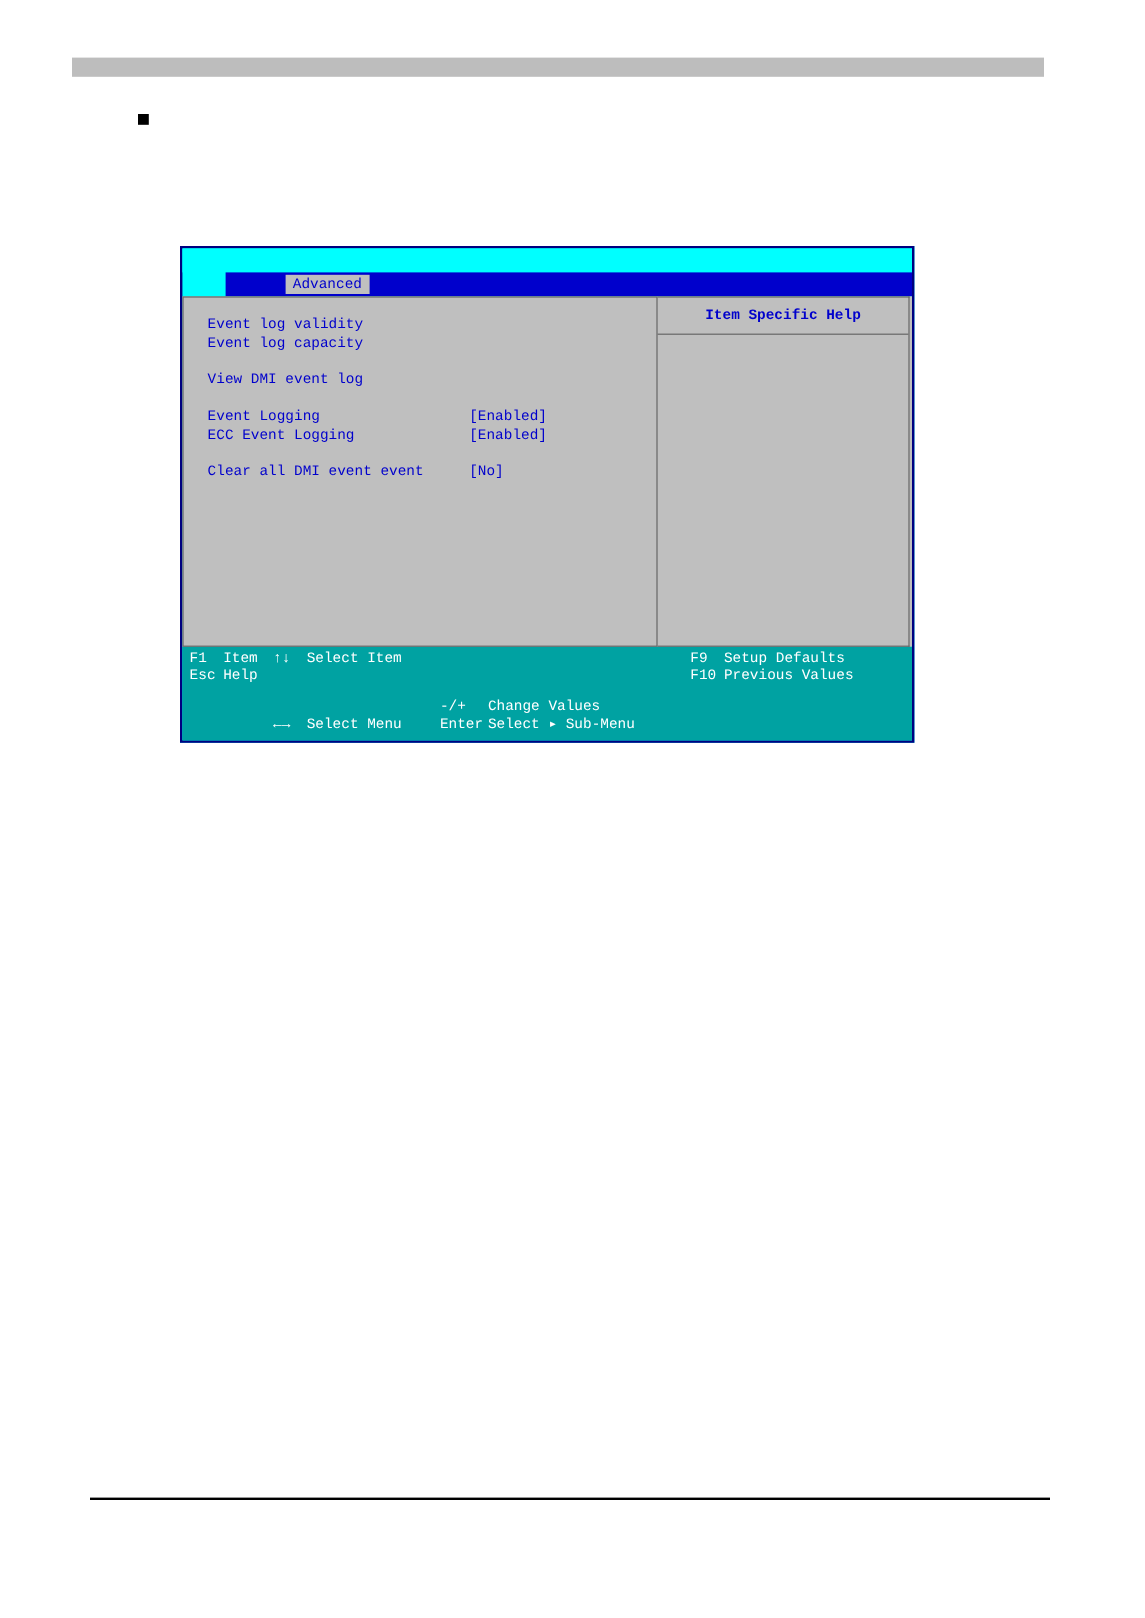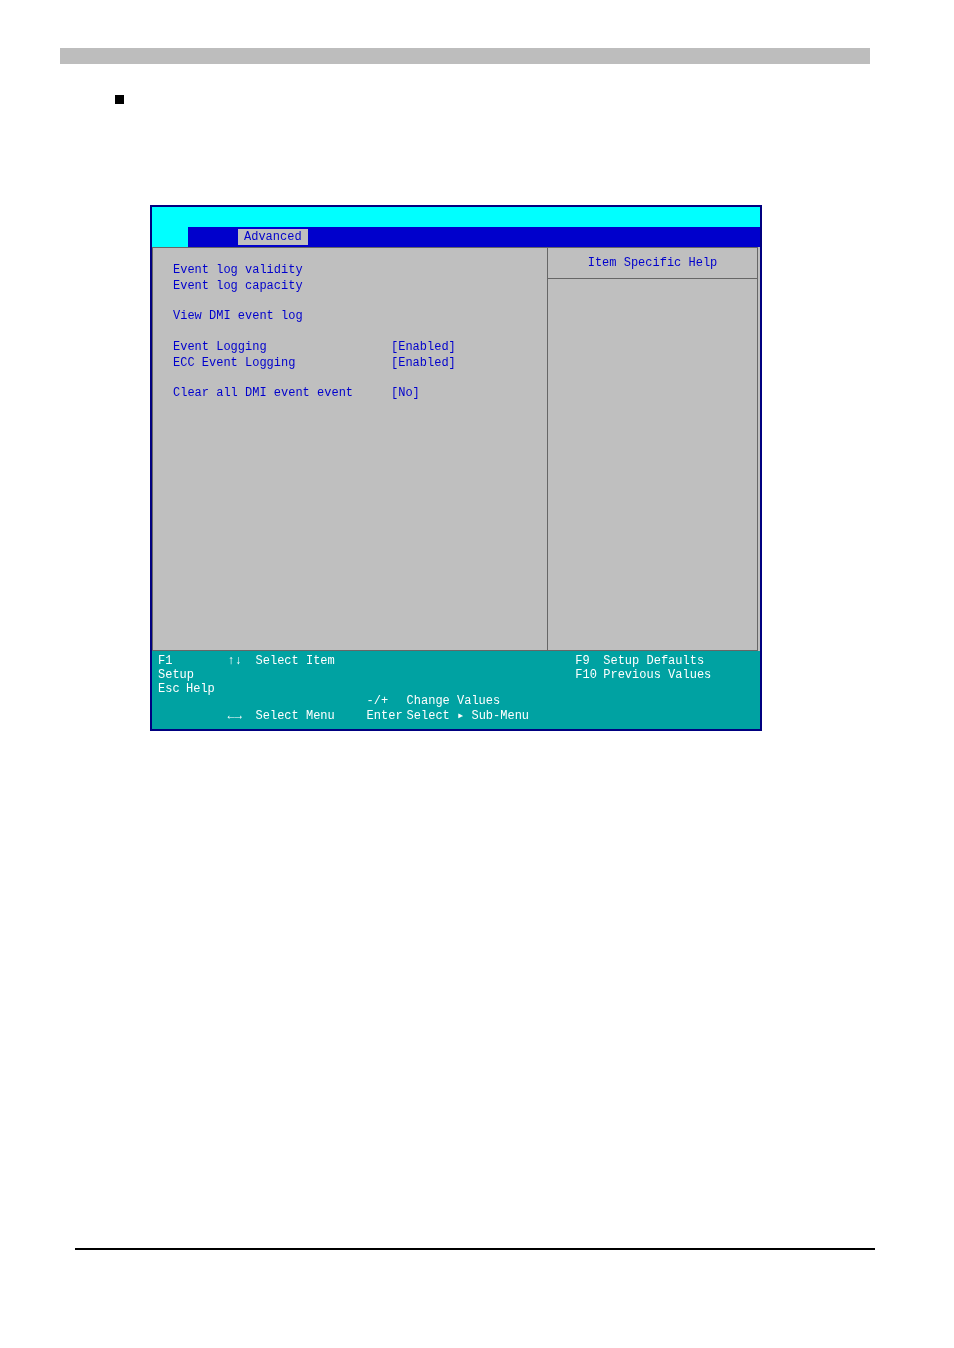--- a/index.html
+++ b/index.html
@@ -48,21 +48,21 @@
 }
 .tab-item {
   background: #bfbfbf;
   color: #0000cc;
   padding: 1px 6px;
   font-size: 12px;
   margin-right: 8px;
 }
 .body-row {
   display: flex;
-  height: 404px;
+  height: 292px;
   background: #bfbfbf;
 }
 .left-pane {
   width: 396px;
   border: 1px solid #666;
   padding: 14px 10px 6px 20px;
   font-size: 12px;
   line-height: 1.35;
 }
 .bios-row {
@@ -82,20 +82,21 @@
   border-left: none;
   display: flex;
   flex-direction: column;
 }
 .help-header {
   padding: 8px 4px;
   text-align: center;
   color: #0000cc;
   font-size: 12px;
   border-bottom: 1px solid #666;
+  font-weight: bold;
 }
 .help-body {
   flex: 1;
 }
 .footer-row {
   background: #00a0b0;
   background: #009a9a;
   padding: 3px 6px 6px 6px;
   font-size: 12px;
   color: #ffffff;
@@ -170,21 +171,21 @@
     </div>
 
     <div class="right-pane">
       <div class="help-header">Item Specific Help</div>
       <div class="help-body"></div>
     </div>
   </div>
 
   <div class="footer-row" style="background:#00a2a2;">
     <div class="footer-col" style="width:60px;">
-      <div><span class="fkey">F1</span><span class="flab">Setup</span></div>
+      <div><span class="fkey">F1</span><span class="flab">Item</span></div>
       <div><span class="fkey">Esc</span><span class="flab">Help</span></div>
     </div>
     <div class="footer-col" style="width:130px;justify-content:space-between;">
       <div><span class="fkey">↑↓</span><span class="flab">Select Item</span></div>
       <div><span class="fkey">←→</span><span class="flab">Select Menu</span></div>
     </div>
     <div class="footer-col" style="width:180px;margin-top:40px;">
       <div><span class="fkey" style="width:40px;">-/+</span><span class="flab">Change Values</span></div>
       <div><span class="fkey" style="width:40px;">Enter</span><span class="flab">Select ▸ Sub-Menu</span></div>
     </div>

